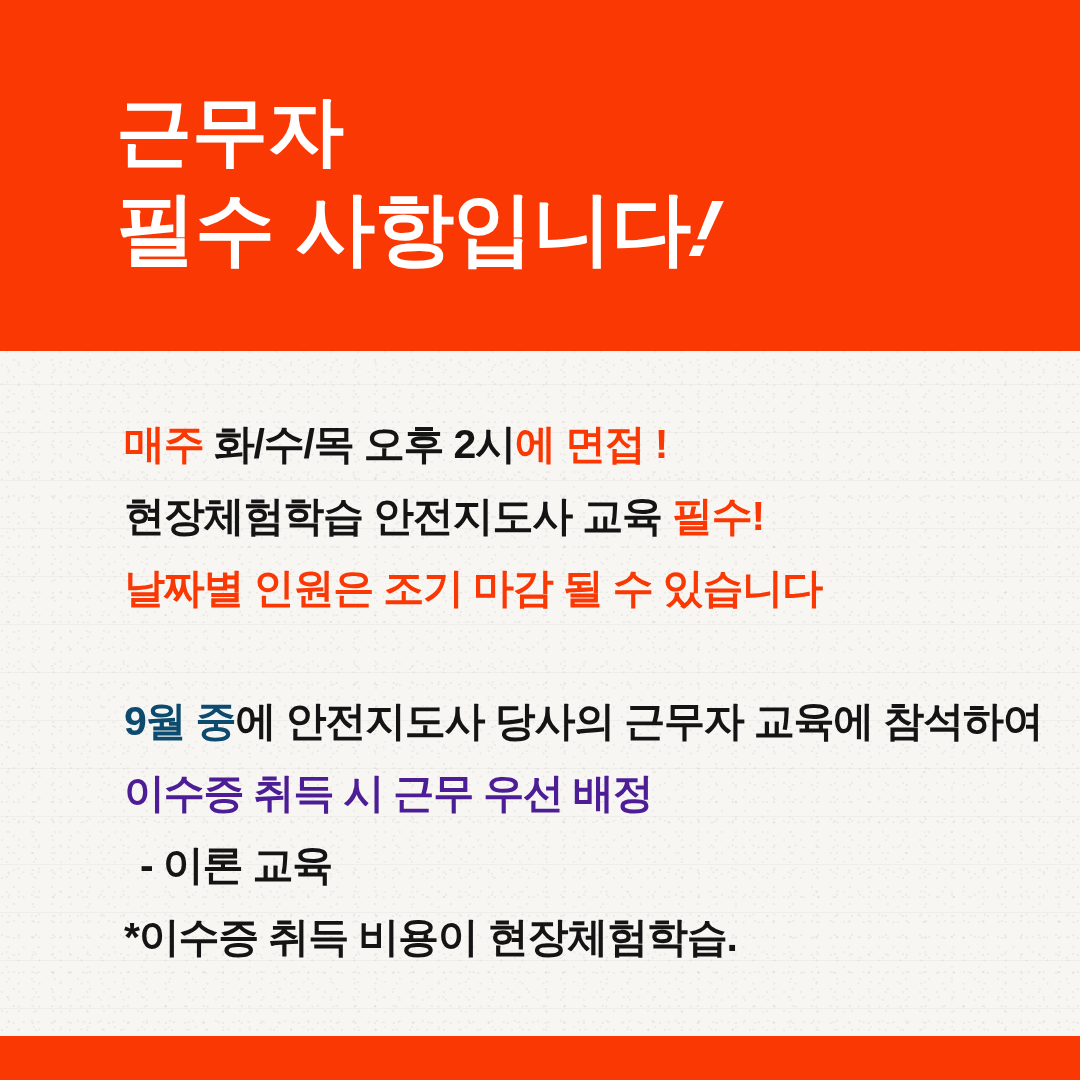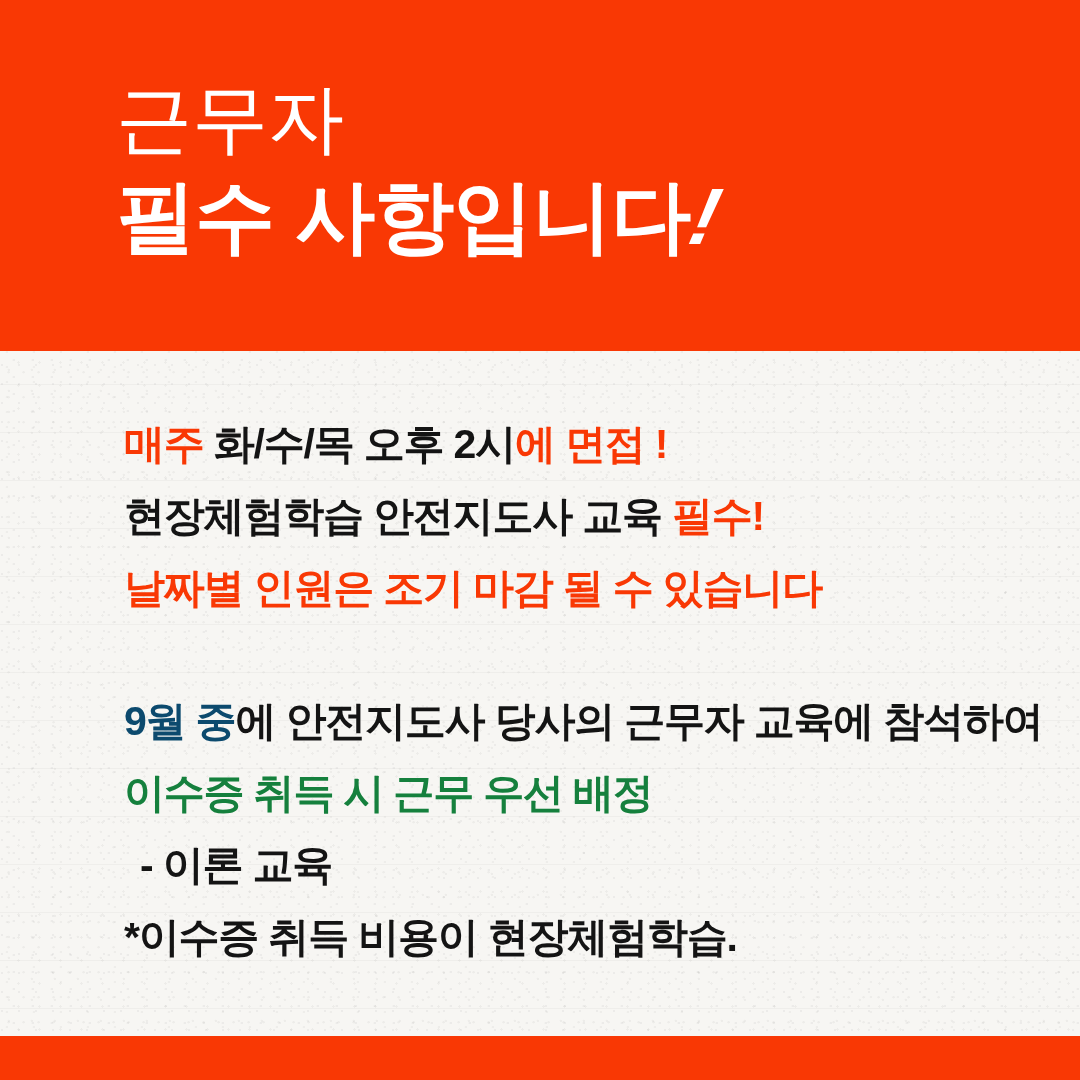--- a/index.html
+++ b/index.html
@@ -75,23 +75,24 @@
     top: 76px;
     z-index: 3;
   }
   .title-line {
     color: #ffffff;
     white-space: nowrap;
     letter-spacing: -0.5px;
   }
   .title-line-1 {
     font-size: 76px;
-    font-weight: 400;
+    font-weight: 700;
     line-height: 86px;
     letter-spacing: 0px;
+    margin-top: 12px;
   }
   .title-line-2 {
     font-size: 80px;
     font-weight: 900;
     line-height: 94px;
     margin-top: 8px;
     letter-spacing: -1px;
   }
   .bang {
     display: inline-block;
@@ -139,20 +140,20 @@
   </div>
 
   <div class="body-block block-upper">
       <div class="line"><span class="hl" style="color: rgb(249, 56, 4);">매주 </span><span style="color: rgb(20, 20, 20);">화/수/목 오후 2시</span><span class="hl" style="color: rgb(249, 56, 4);">에 면접 !</span></div>
       <div class="line"><span style="color: rgb(20, 20, 20);">현장체험학습 안전지도사 교육 </span><span class="hl" style="color: rgb(249, 56, 4);">필수!</span></div>
       <div class="line"><span class="hl" style="color: rgb(249, 56, 4);">날짜별 인원은 조기 마감 될 수 있습니다</span></div>
     </div>
 
   <div class="body-block block-lower">
       <div class="line"><span class="hl" style="color: #0c4a6e;">9월 중</span><span style="color: rgb(20, 20, 20);">에 안전지도사 당사의 근무자 교육에 참석하여</span></div>
-      <div class="line"><span style="color: #15803d;">이수증 취득 시 근무 우선 배정</span></div>
+      <div class="line"><span style="color: #4c1d95;">이수증 취득 시 근무 우선 배정</span></div>
       <div class="line"><span style="color: rgb(20, 20, 20); margin-left: 16px;">- 이론 교육</span></div>
       <div class="line"><span style="color: rgb(20, 20, 20);">*이수증 취득 비용이 현장체험학습.</span></div>
     </div>
 
   <div class="band band-bottom" style="background-color: rgb(249, 56, 4);"></div>
 
 </div>
 
 </body></html>

